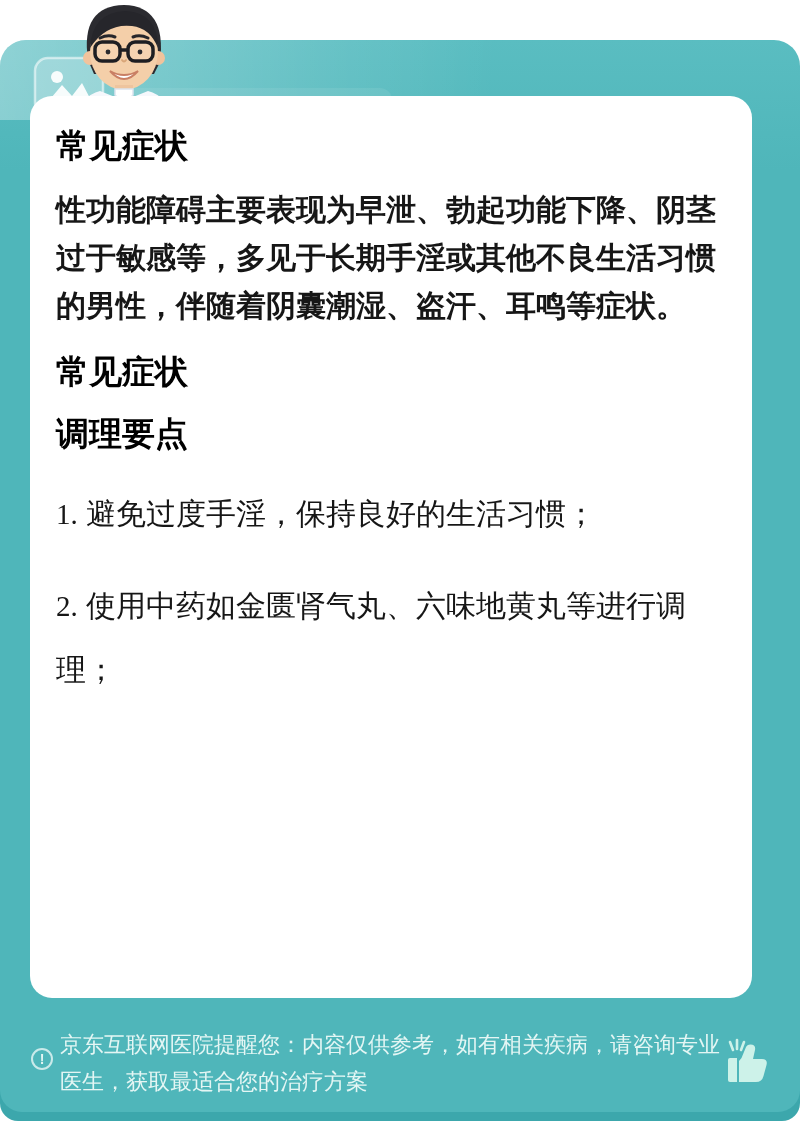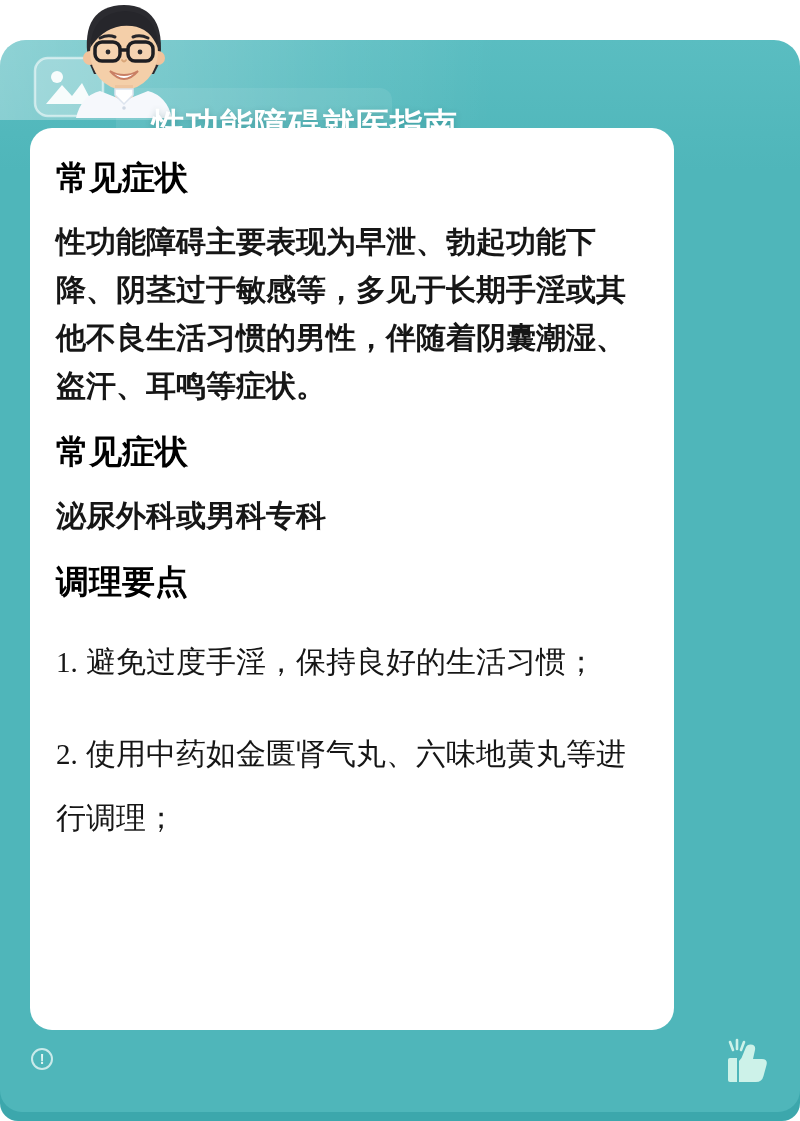--- a/index.html
+++ b/index.html
@@ -30,21 +30,21 @@
   .img-icon{position:absolute; left:33px; top:56px; width:72px; height:62px; z-index:2;}
 
   
   .avatar{position:absolute; left:48px; top:0px; width:150px; height:118px; z-index:3;}
 
   .title{position:absolute; left:152px; top:56px; z-index:4;
     font-size:33px; font-weight:700; color:var(--title-text); letter-spacing:1px;
     text-shadow:0 2px 6px rgba(0,70,70,.25);margin-top:47px;}
 
   
-  .card{position:absolute; left:30px; top:128px; width:644px; height:902px;
+  .card{position:absolute; left:30px; top:96px; width:722px; height:902px;
     background:var(--card-bg); border-radius:22px; z-index:4;
     padding:30px 24px 0 26px; overflow:hidden;}
   .card h2{font-size:33px; line-height:40px; font-weight:700; color:var(--heading-text); margin-top:22px;}
   .card h2.first{margin-top:0;}
   .card p.body{font-size:30px; line-height:48px; color:var(--body-text); margin-top:20px;font-weight:bold;}
   .card p.item{font-size:30px; line-height:64px; color:var(--body-text); margin-top:28px;}
   .card p.item .num{font-family:"Liberation Serif","DejaVu Serif",serif; font-size:29px;}
 
   
   .footer{position:absolute; left:0; right:0; top:1022px; height:90px; z-index:5;}
@@ -99,29 +99,29 @@
     </svg>
   </div>
 
   <h1 class="title">性功能障碍就医指南</h1>
 
   <section class="card">
     <h2 class="first">常见症状</h2>
     <p class="body">性功能障碍主要表现为早泄、勃起功能下降、阴茎过于敏感等，多见于长期手淫或其他不良生活习惯的男性，伴随着阴囊潮湿、盗汗、耳鸣等症状。</p>
 
     <h2>常见症状</h2>
-    <p class="body">泌尿外科或男科专科</p>
 
     <h2>调理要点</h2>
     <p class="item"><span class="num">1.</span> <span>避免过度手淫，保持良好的生活习惯；</span></p>
     <p class="item"><span class="num">2.</span> <span>使用中药如金匮肾气丸、六味地黄丸等进行调理；</span></p>
   </section>
 
   <div class="footer">
     <span class="info-icon">!</span>
+    <p class="disclaimer">京东互联网医院提醒您：内容仅供参考，如有相关疾病，请咨询专业医生，获取最适合您的治疗方案</p>
     <div class="thumb">
       <svg width="52" height="46" viewBox="0 0 52 46">
         <g stroke="#cdf2e9" stroke-width="2.6" stroke-linecap="round">
           <line x1="8" y1="4" x2="11" y2="12"></line>
           <line x1="15" y1="2" x2="15" y2="11"></line>
           <line x1="22" y1="4" x2="19" y2="12"></line>
         </g>
         <path d="M8,20 h7 v24 h-7 q-2,0 -2,-2 v-20 q0,-2 2,-2 Z" fill="#cdf2e9"></path>
         <path d="M17,44 h17 q6,0 7.5,-6 l3,-11 q1.5,-6 -4.5,-6 h-9 l2,-9 q1,-5.5 -4.5,-5.5 q-3.5,0 -4.8,3.2 l-4.2,10.3 -2.5,3 Z" fill="#cdf2e9"></path>
       </svg>

